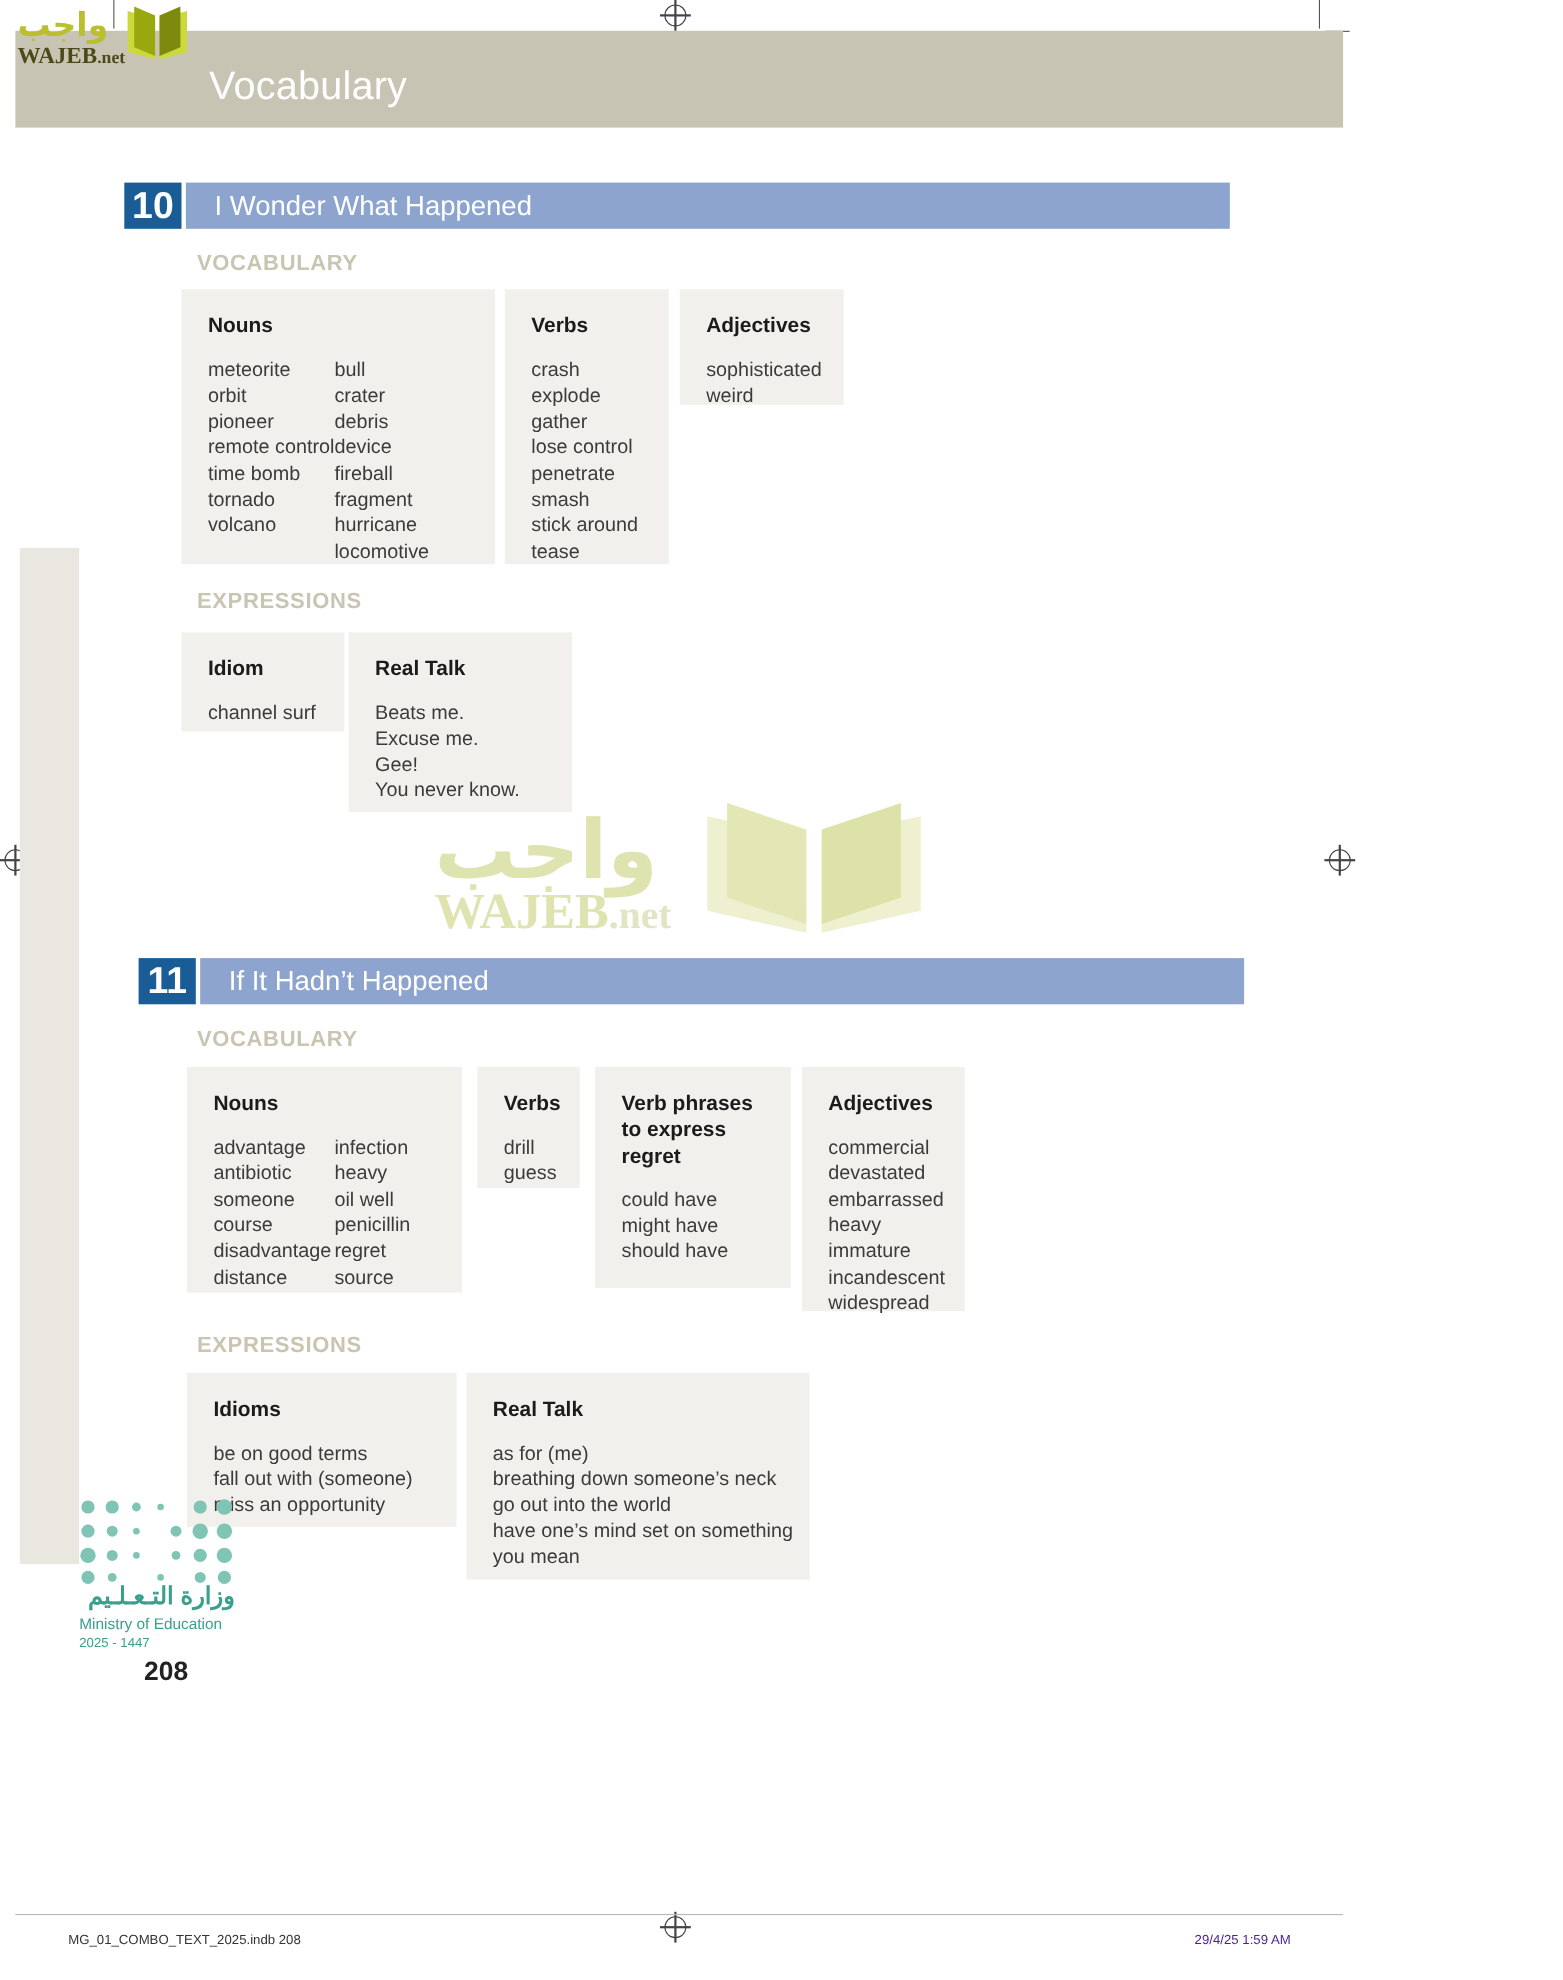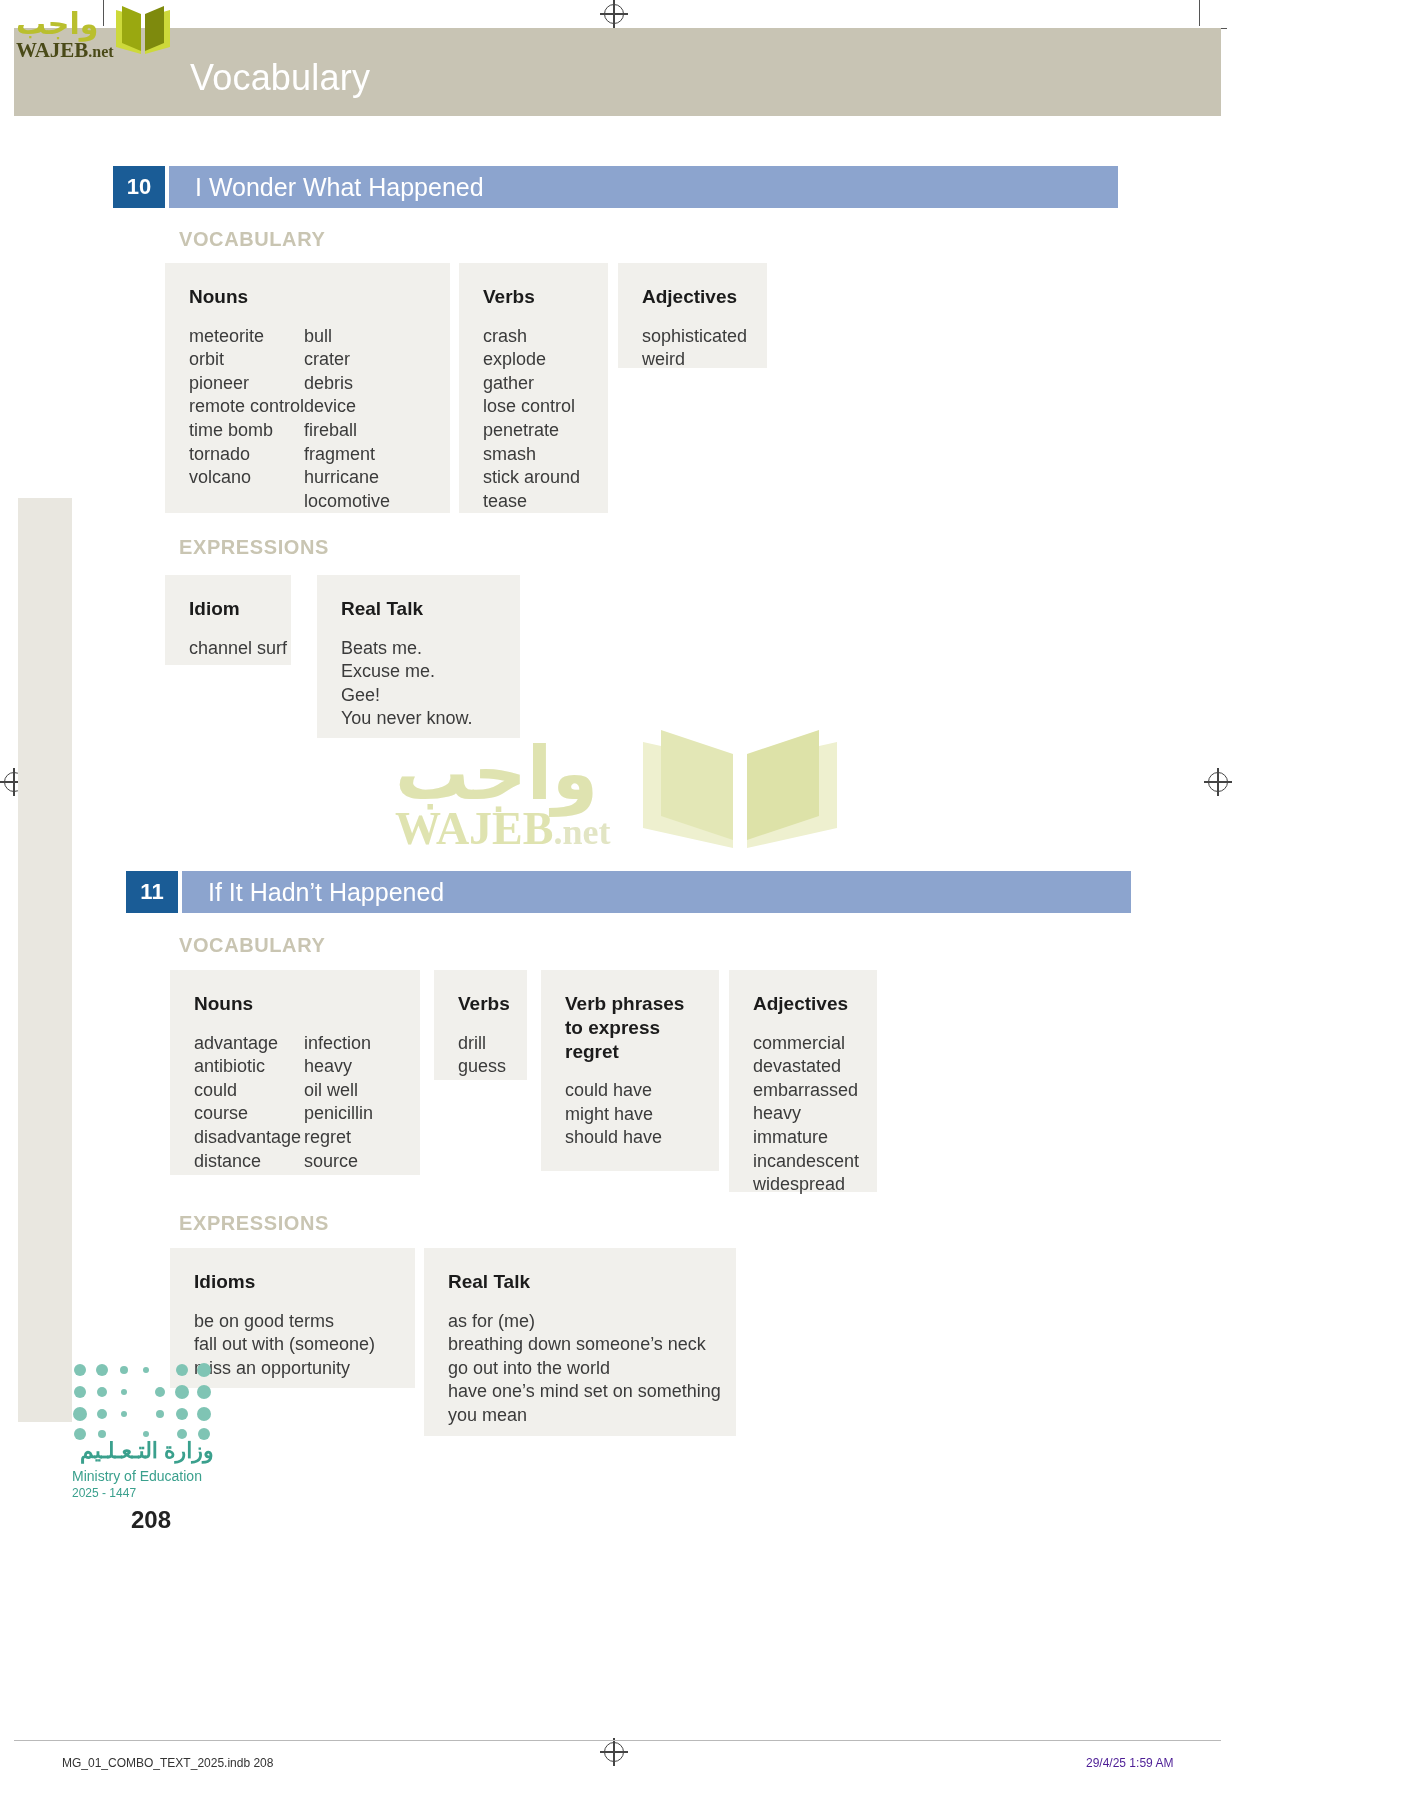--- a/index.html
+++ b/index.html
@@ -107,21 +107,21 @@
   .unit-bar {
     position: absolute;
     height: 42px;
   }
   .unit-num {
     position: absolute;
     left: 0; top: 0;
     width: 52px; height: 42px;
     background: #1a5c96;
     color: #ffffff;
-    font-size: 22px;
+    font-size: 34px;
     font-weight: bold;
     display: flex;
     align-items: center;
     justify-content: center;
   }
   .unit-name {
     position: absolute;
     left: 56px; top: 0;
     width: 949px; height: 42px;
     background: #8ca4ce;
@@ -334,21 +334,21 @@
   <div class="vcols">
     <div class="vcol">
       <div>sophisticated</div>
       <div>weird</div>
     </div>
   </div>
 </div>
 
 <div class="section-label" style="left:179px; top:536px;">EXPRESSIONS</div>
 
-<div class="vbox" style="left:165px; top:575px; width:126px; height:90px;">
+<div class="vbox" style="left:165px; top:575px; width:148px; height:90px;">
   <h4>Idiom</h4>
   <div class="vcols">
     <div class="vcol">
       <div>channel surf</div>
     </div>
   </div>
 </div>
 
 <div class="vbox" style="left:317px; top:575px; width:203px; height:163px;">
   <h4>Real Talk</h4>
@@ -368,21 +368,21 @@
 </div>
 
 <div class="section-label" style="left:179px; top:934px;">VOCABULARY</div>
 
 <div class="vbox" style="left:170px; top:970px; width:250px; height:205px;">
   <h4>Nouns</h4>
   <div class="vcols">
     <div class="vcol" style="width:110px;">
       <div>advantage</div>
       <div>antibiotic</div>
-      <div>could</div>
+      <div>someone</div>
       <div>course</div>
       <div>disadvantage</div>
       <div>distance</div>
     </div>
     <div class="vcol">
       <div>infection</div>
       <div>heavy</div>
       <div>oil well</div>
       <div>penicillin</div>
       <div>regret</div>

